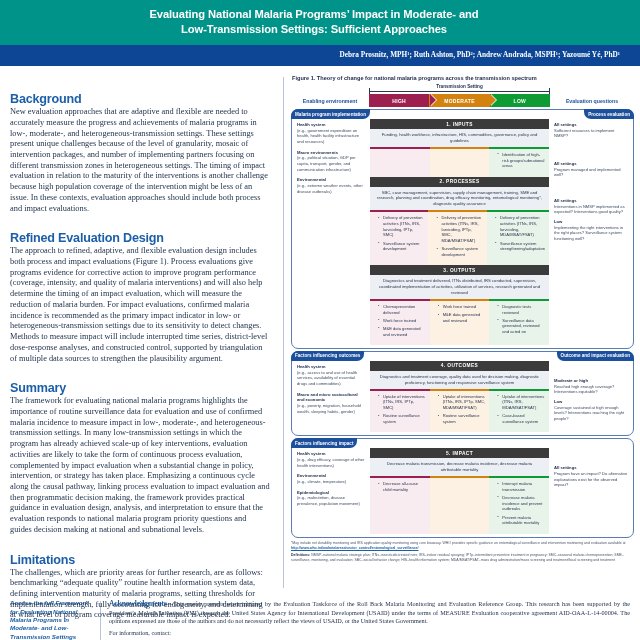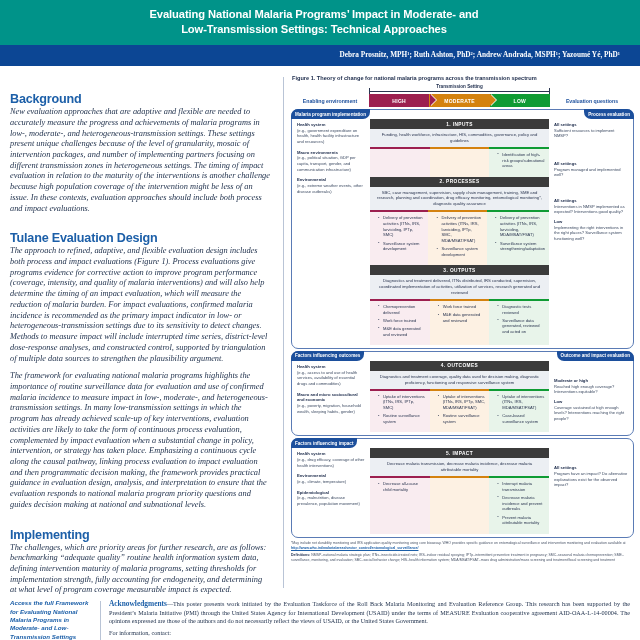--- a/index.html
+++ b/index.html
@@ -36,21 +36,21 @@
   #right-col { flex:1; padding:5px 6px 0 7px; }
 
   
   .sec-head {
     color:#1c5fa8; font-size:12.6px; font-weight:bold;
     margin:17px 0 1px 0; letter-spacing:-0.2px;
   }
   .sec-body {
     font-family:"Liberation Serif", serif;
     font-size:8.35px; line-height:1.285; color:#23344f;
-    text-align:left; margin:0 0 7px 0;font-style:italic;
+    text-align:left; margin:0 0 7px 0;
   }
 
   
   .fig-caption {
     font-size:5.6px; font-weight:bold; color:#1b2a4a;
     margin:1px 0 3px 1px;
   }
   .fig-wrap { width:100%; }
 
   
@@ -176,44 +176,45 @@
     font-family:"Liberation Serif", serif;
     font-size:6.2px; line-height:1.35; color:#23344f; margin-top:4px;
   }
 </style>
 </head>
 <body>
 
 <div id="poster-header">
   <div class="hdr-title-band">
     <div class="t-line">Evaluating National Malaria Programs’ Impact in Moderate- and</div>
-    <div class="t-line">Low-Transmission Settings: Technical Approaches</div>
+    <div class="t-line">Low-Transmission Settings: Sufficient Approaches</div>
   </div>
   <div class="hdr-auth-band">
     <div class="a-line">Debra Prosnitz, MPH¹; Ruth Ashton, PhD²; Andrew Andrada, MSPH¹; Yazoumé Yé, PhD¹</div>
   </div>
   <div class="hdr-rule"></div>
 </div>
 
 <div id="poster-body">
 
   <div id="left-col">
     <div>
       <div class="sec-head">Background</div>
       <div class="sec-body">New evaluation approaches that are adaptive and flexible are needed to accurately measure the progress and achievements of malaria programs in low-, moderate-, and heterogeneous-transmission settings. These settings present unique challenges because of the level of granularity, mosaic of intervention packages, and number of implementing partners focusing on different transmission zones in heterogeneous settings. The timing of impact evaluation in relation to the maturity of the interventions is another challenge because high population coverage of the intervention might be less of an issue. In these contexts, evaluation approaches should include both process and impact evaluations.</div>
     </div>
     <div>
-      <div class="sec-head">Tulane Evaluation Design</div>
+      <div class="sec-head">Refined Evaluation Design</div>
       <div class="sec-body">The approach to refined, adaptive, and flexible evaluation design includes both process and impact evaluations (Figure 1). Process evaluations give programs evidence for corrective action to improve program performance (coverage, intensity, and quality of malaria interventions) and will also help determine the timing of an impact evaluation, which will measure the reduction of malaria burden. For impact evaluations, confirmed malaria incidence is recommended as the primary impact indicator in low- or heterogeneous-transmission settings due to its sensitivity to detect changes. Methods to measure impact will include interrupted time series, district-level dose-response analyses, and constructed control, supported by triangulation of multiple data sources to strengthen the plausibility argument.</div>
     </div>
     <div>
+      <div class="sec-head">Summary</div>
       <div class="sec-body">The framework for evaluating national malaria programs highlights the importance of routine surveillance data for evaluation and use of confirmed malaria incidence to measure impact in low-, moderate-, and heterogeneous-transmission settings. In many low-transmission settings in which the program has already achieved scale-up of key interventions, evaluation activities are likely to take the form of continuous process evaluation, complemented by impact evaluation when a substantial change in policy, intervention, or strategy has taken place. Emphasizing a continuous cycle along the causal pathway, linking process evaluation to impact evaluation and then programmatic decision making, the framework provides practical guidance in evaluation design, analysis, and interpretation to ensure that the evaluation responds to national malaria program priority questions and guides decision making at national and subnational levels.</div>
     </div>
     <div>
-      <div class="sec-head">Implementing</div>
+      <div class="sec-head">Limitations</div>
       <div class="sec-body">The challenges, which are priority areas for further research, are as follows: benchmarking “adequate quality” routine health information system data, defining intervention maturity of malaria programs, setting thresholds for implementation strength, fully accounting for endogeneity, and determining at what level of program coverage measurable impact is expected.</div>
     </div>
   </div>
 
   <div class="col-divider"></div>
 
   <div id="right-col">
     <div class="fig-caption">Figure 1. Theory of change for national malaria programs across the transmission spectrum</div>
 
     <div class="fig-wrap">

